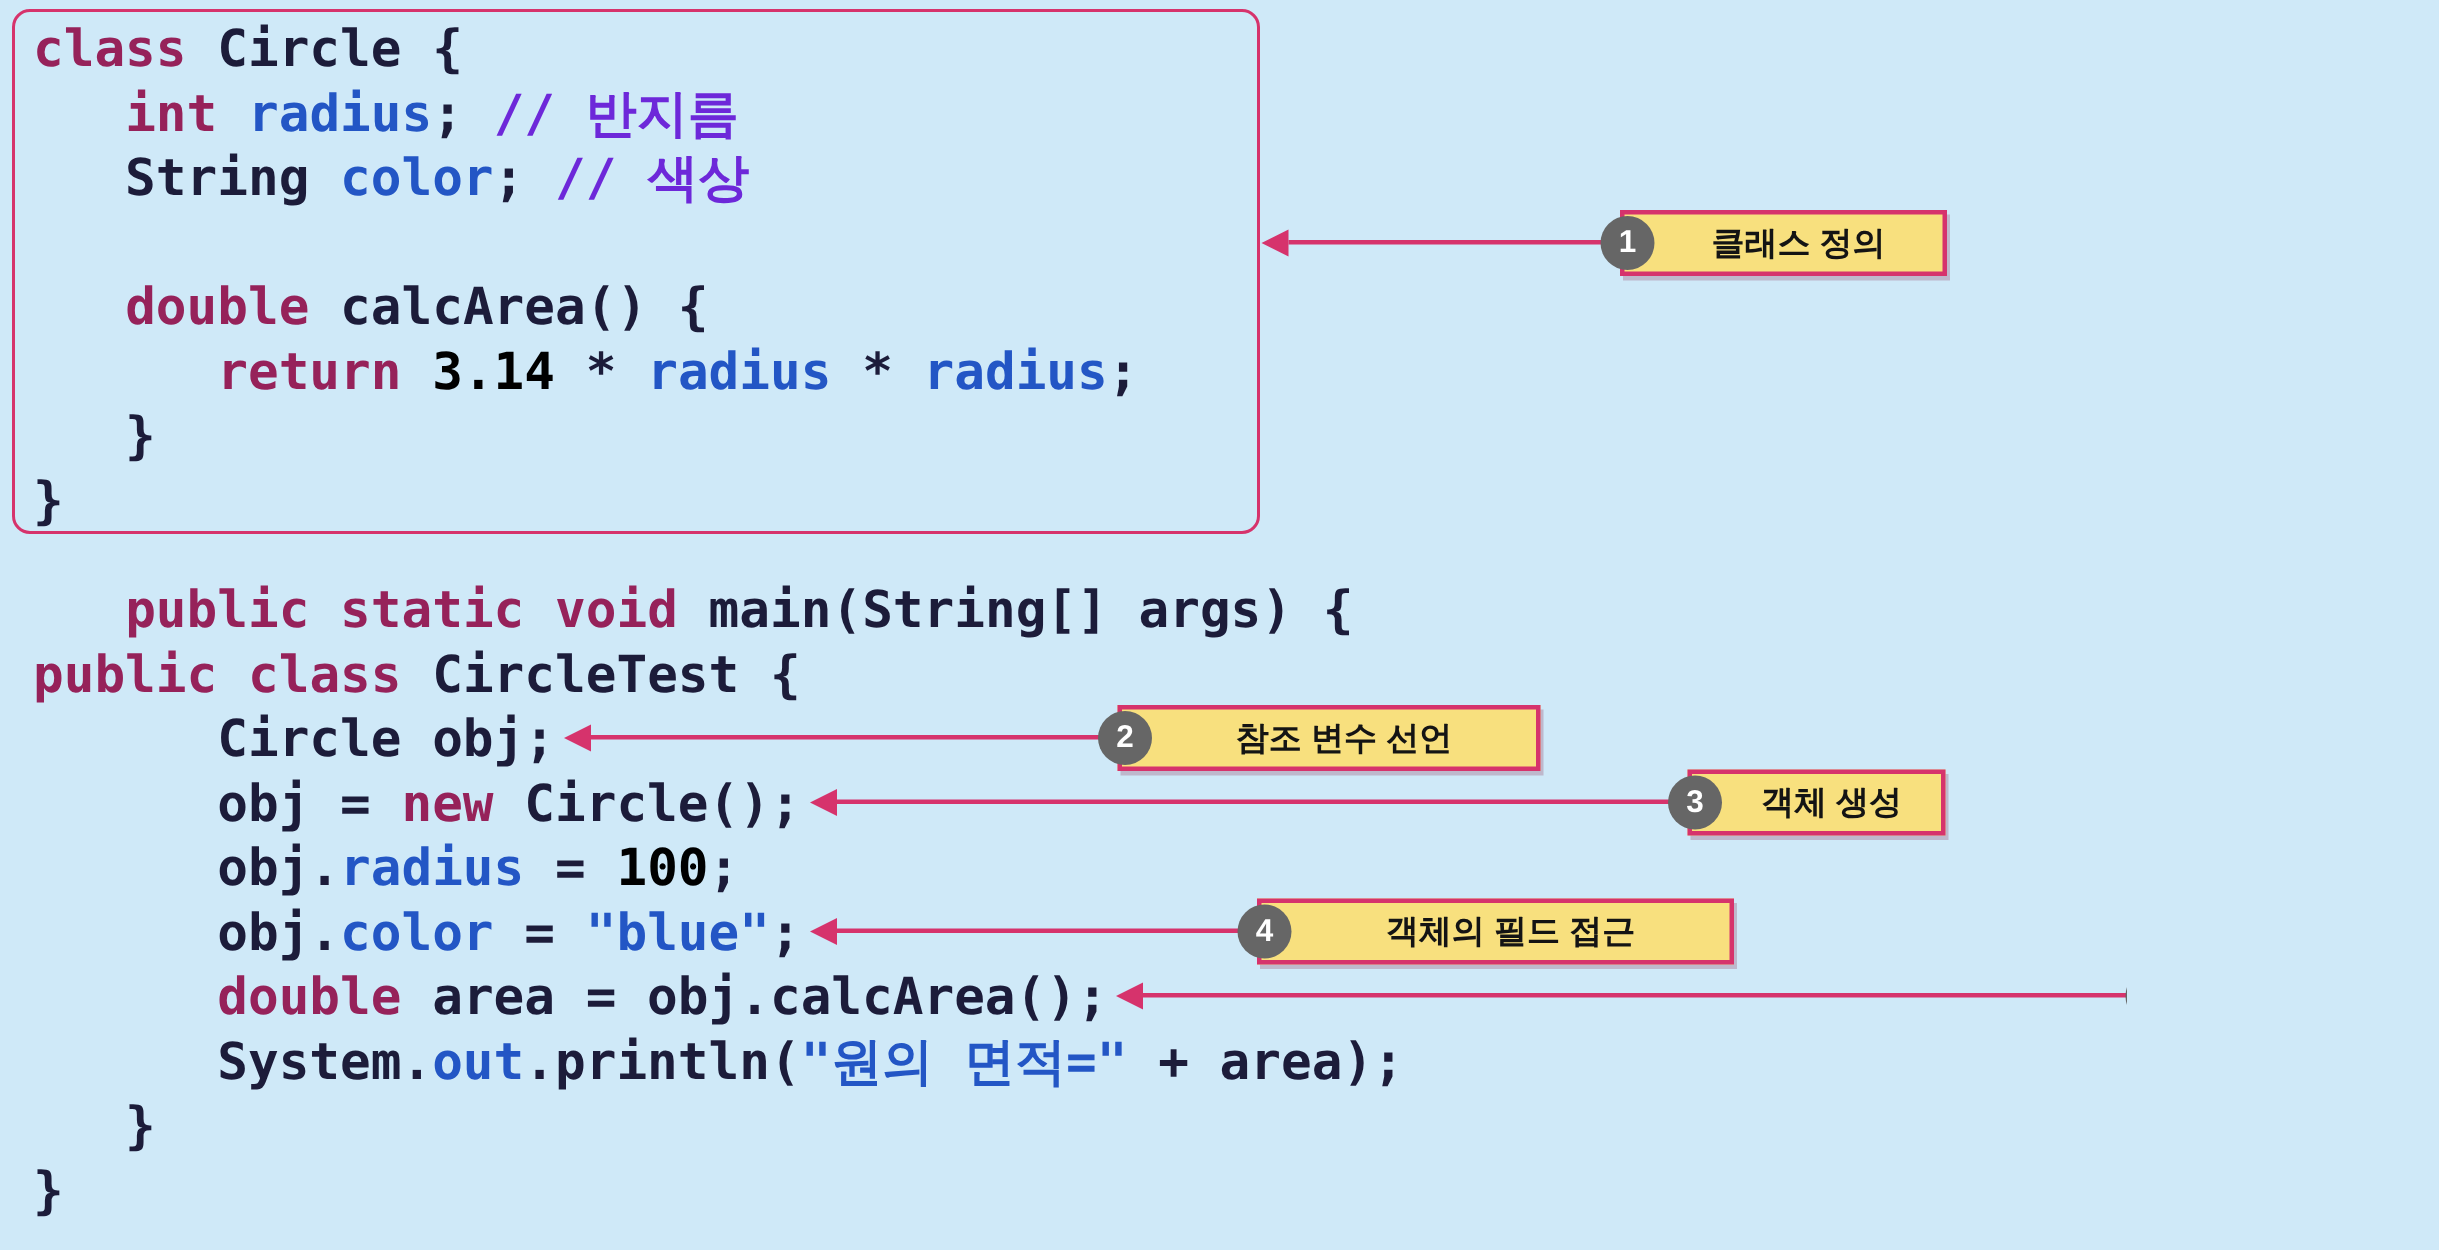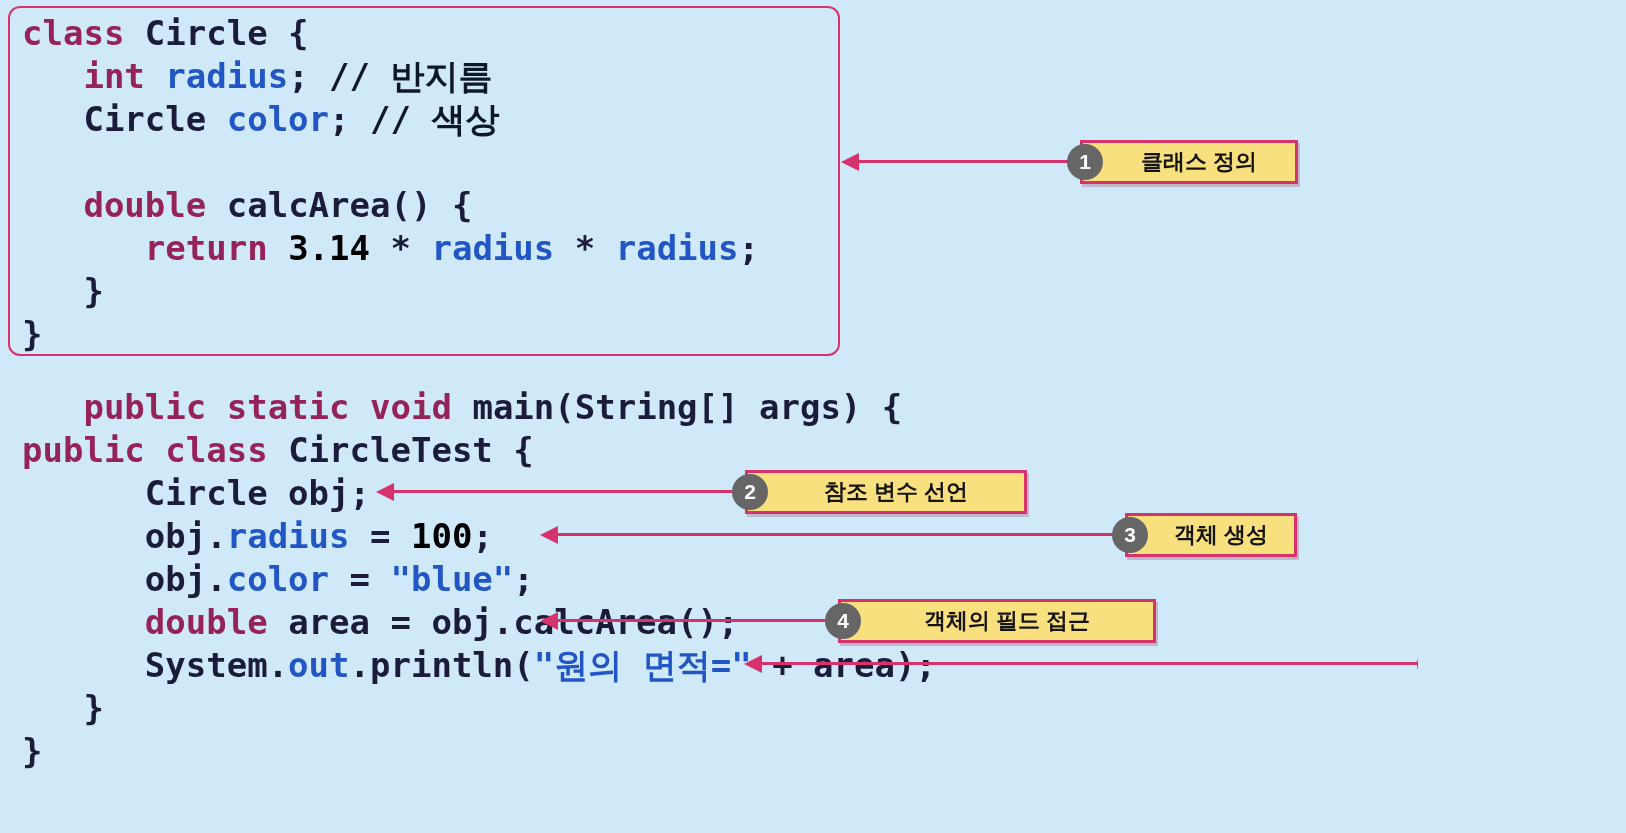--- a/index.html
+++ b/index.html
@@ -27,21 +27,21 @@
     font-weight: 600;
     color: #1c1c3a;
   }
   .code-line {
     height: 43px;
     line-height: 43px;
     white-space: pre;
   }
   .seg-kw { color: #96225a; }
   .seg-id { color: #2356c5; margin-top: 25px; }
-  .seg-cm { color: #0f172a; }
+  .seg-cm { color: #6d28d9; }
   .seg-st { color: #2356c5; }
   .seg-nu { color: #000000; }
   .seg-pl { color: #1c1c3a; }
   
   .arrow-line {
     position: absolute;
     height: 3px;
     background: #d6336c;
   }
   .arrow-head {
@@ -90,32 +90,33 @@
 </head>
 <body>
 
 <div class="canvas">
 
   <div class="class-box"></div>
 
   <div class="code-block" style="left:22px; top:12px;">
       <div class="code-line"><span class="seg-kw">class</span><span class="seg-pl"> Circle {</span></div>
       <div class="code-line"><span class="seg-pl">   </span><span class="seg-kw">int</span><span class="seg-pl"> </span><span class="seg-id">radius</span><span class="seg-pl">; </span><span class="seg-cm">// 반지름</span></div>
-      <div class="code-line"><span class="seg-pl">   Circle </span><span class="seg-id">color</span><span class="seg-pl">; </span><span class="seg-cm">// 색상</span></div>
+      <div class="code-line"><span class="seg-pl">   String </span><span class="seg-id">color</span><span class="seg-pl">; </span><span class="seg-cm">// 색상</span></div>
       <div class="code-line"></div>
       <div class="code-line"><span class="seg-pl">   </span><span class="seg-kw">double</span><span class="seg-pl"> calcArea() {</span></div>
       <div class="code-line"><span class="seg-pl">      </span><span class="seg-kw">return</span><span class="seg-pl"> </span><span class="seg-nu">3.14</span><span class="seg-pl"> * </span><span class="seg-id">radius</span><span class="seg-pl"> * </span><span class="seg-id">radius</span><span class="seg-pl">;</span></div>
       <div class="code-line"><span class="seg-pl">   }</span></div>
       <div class="code-line"><span class="seg-pl">}</span></div>
     </div>
 
   <div class="code-block" style="left:22px; top:386px;">
       <div class="code-line"><span class="seg-pl">   </span><span class="seg-kw">public</span><span class="seg-pl"> </span><span class="seg-kw">static</span><span class="seg-pl"> </span><span class="seg-kw">void</span><span class="seg-pl"> main(String[] args) {</span></div>
       <div class="code-line"><span class="seg-kw">public</span><span class="seg-pl"> </span><span class="seg-kw">class</span><span class="seg-pl"> CircleTest {</span></div>
       <div class="code-line"><span class="seg-pl">      Circle obj;</span></div>
+      <div class="code-line"><span class="seg-pl">      obj = </span><span class="seg-kw">new</span><span class="seg-pl"> Circle();</span></div>
       <div class="code-line"><span class="seg-pl">      obj.</span><span class="seg-id">radius</span><span class="seg-pl"> = </span><span class="seg-nu">100</span><span class="seg-pl">;</span></div>
       <div class="code-line"><span class="seg-pl">      obj.</span><span class="seg-id">color</span><span class="seg-pl"> = </span><span class="seg-st">"blue"</span><span class="seg-pl">;</span></div>
       <div class="code-line"><span class="seg-pl">      </span><span class="seg-kw">double</span><span class="seg-pl"> area = obj.calcArea();</span></div>
       <div class="code-line"><span class="seg-pl">      System.</span><span class="seg-id">out</span><span class="seg-pl">.println(</span><span class="seg-st">"원의 면적="</span><span class="seg-pl"> + area);</span></div>
       <div class="code-line"><span class="seg-pl">   }</span></div>
       <div class="code-line"><span class="seg-pl">}</span></div>
     </div>
 
   <div class="arrow-head" style="left:841px; top:153px;"></div>
   <div class="arrow-line" style="left:859px; top:160px; width:221px;"></div>

